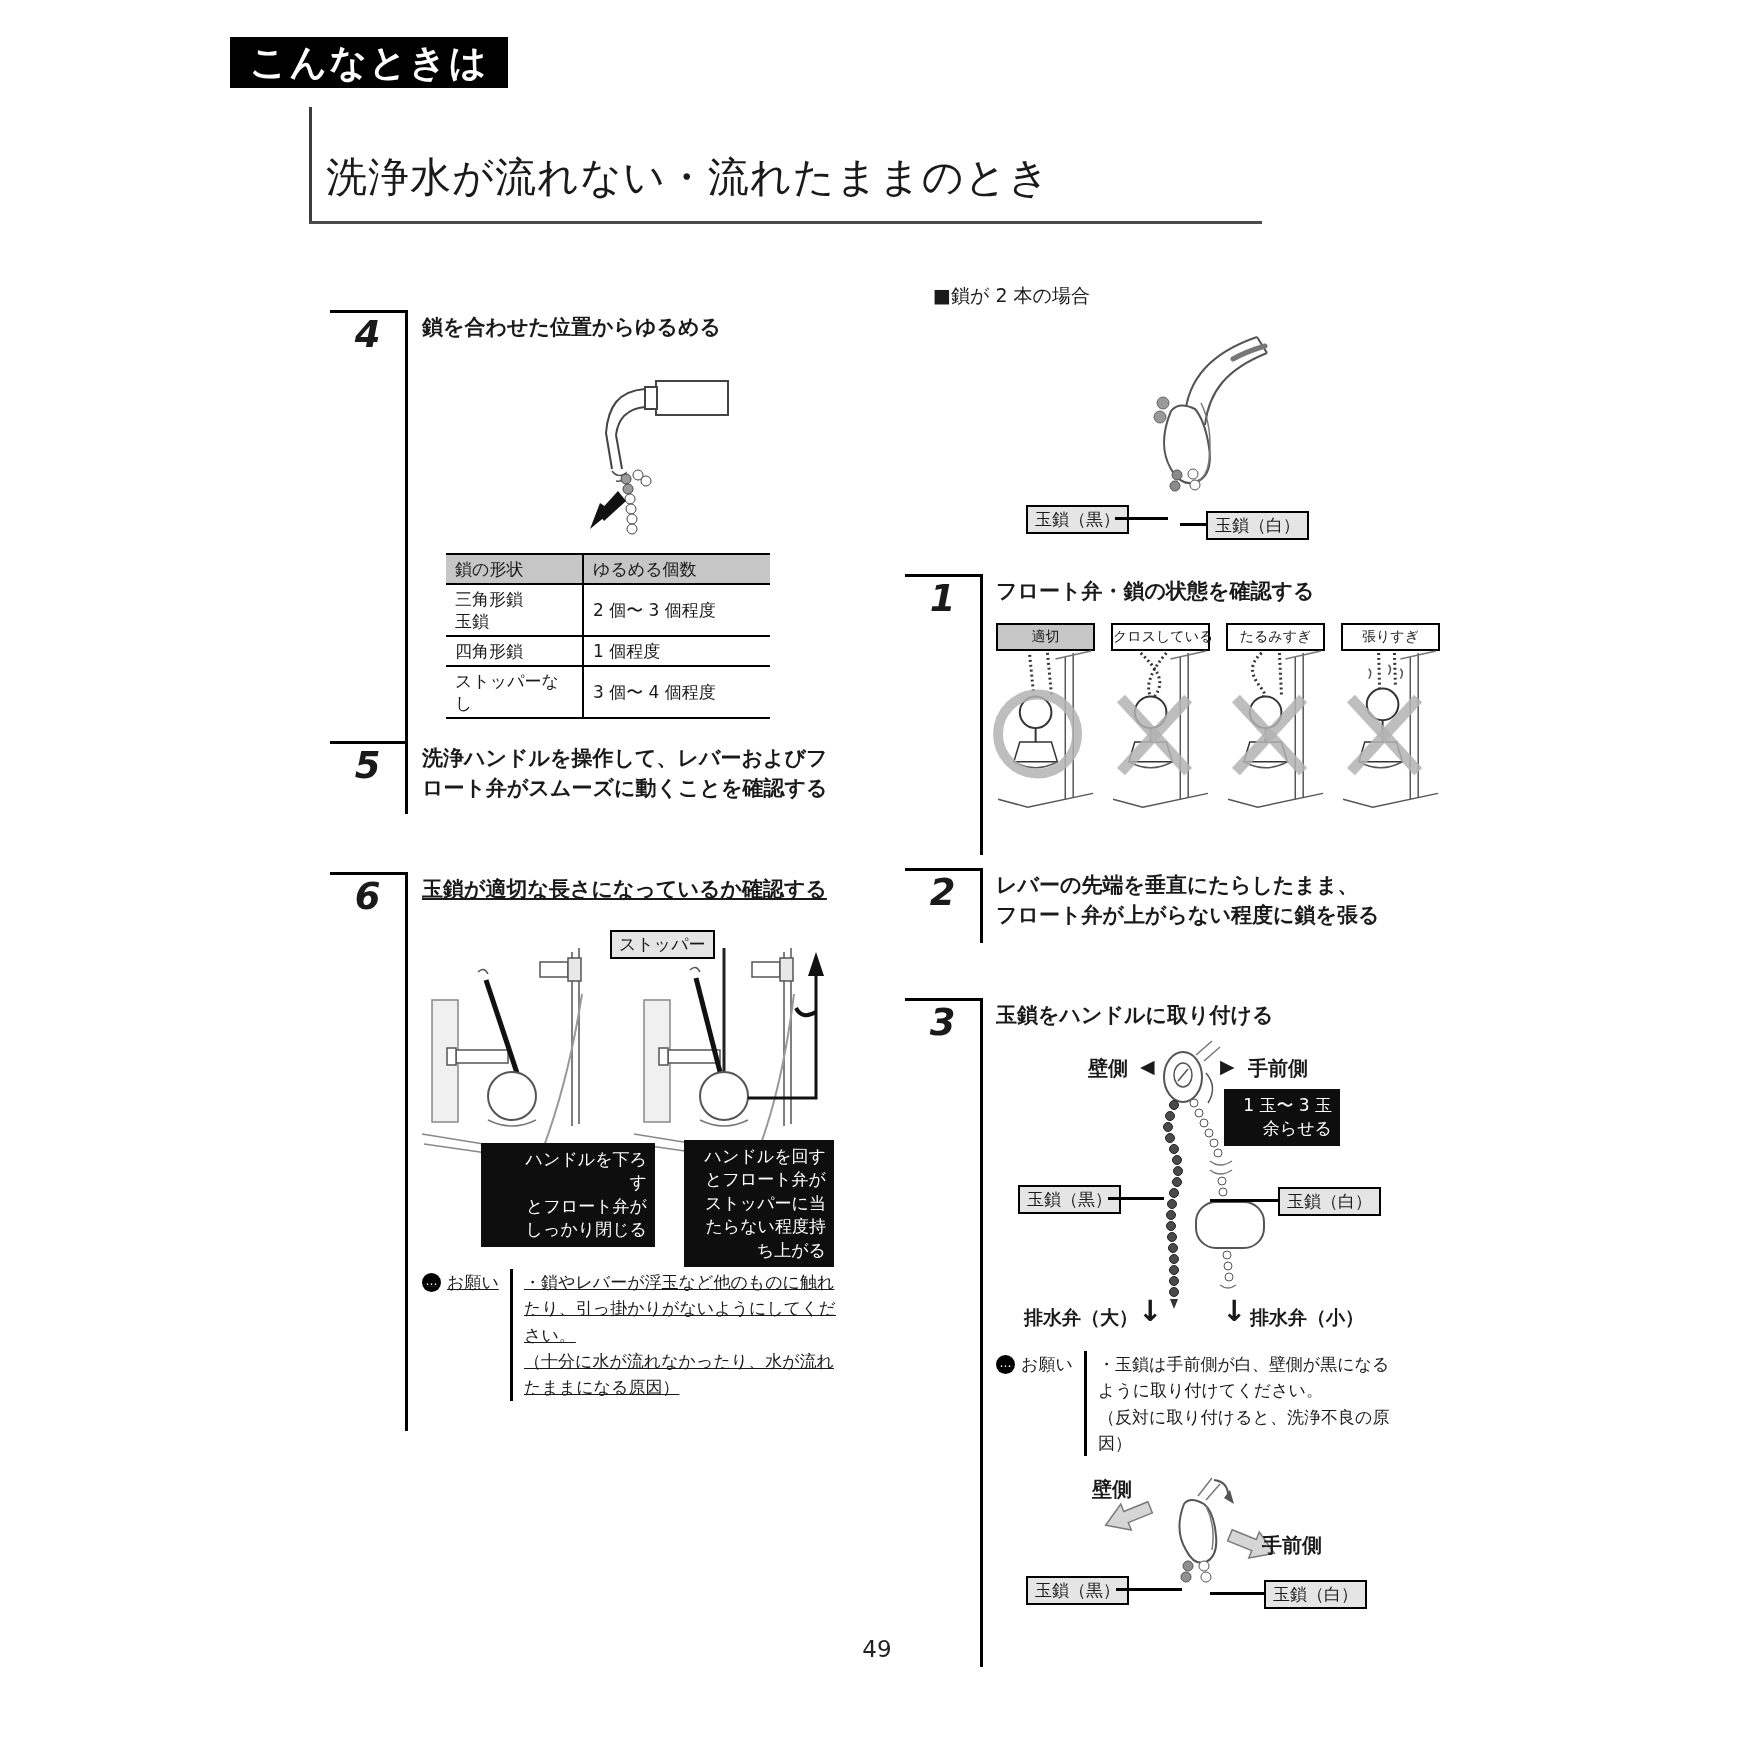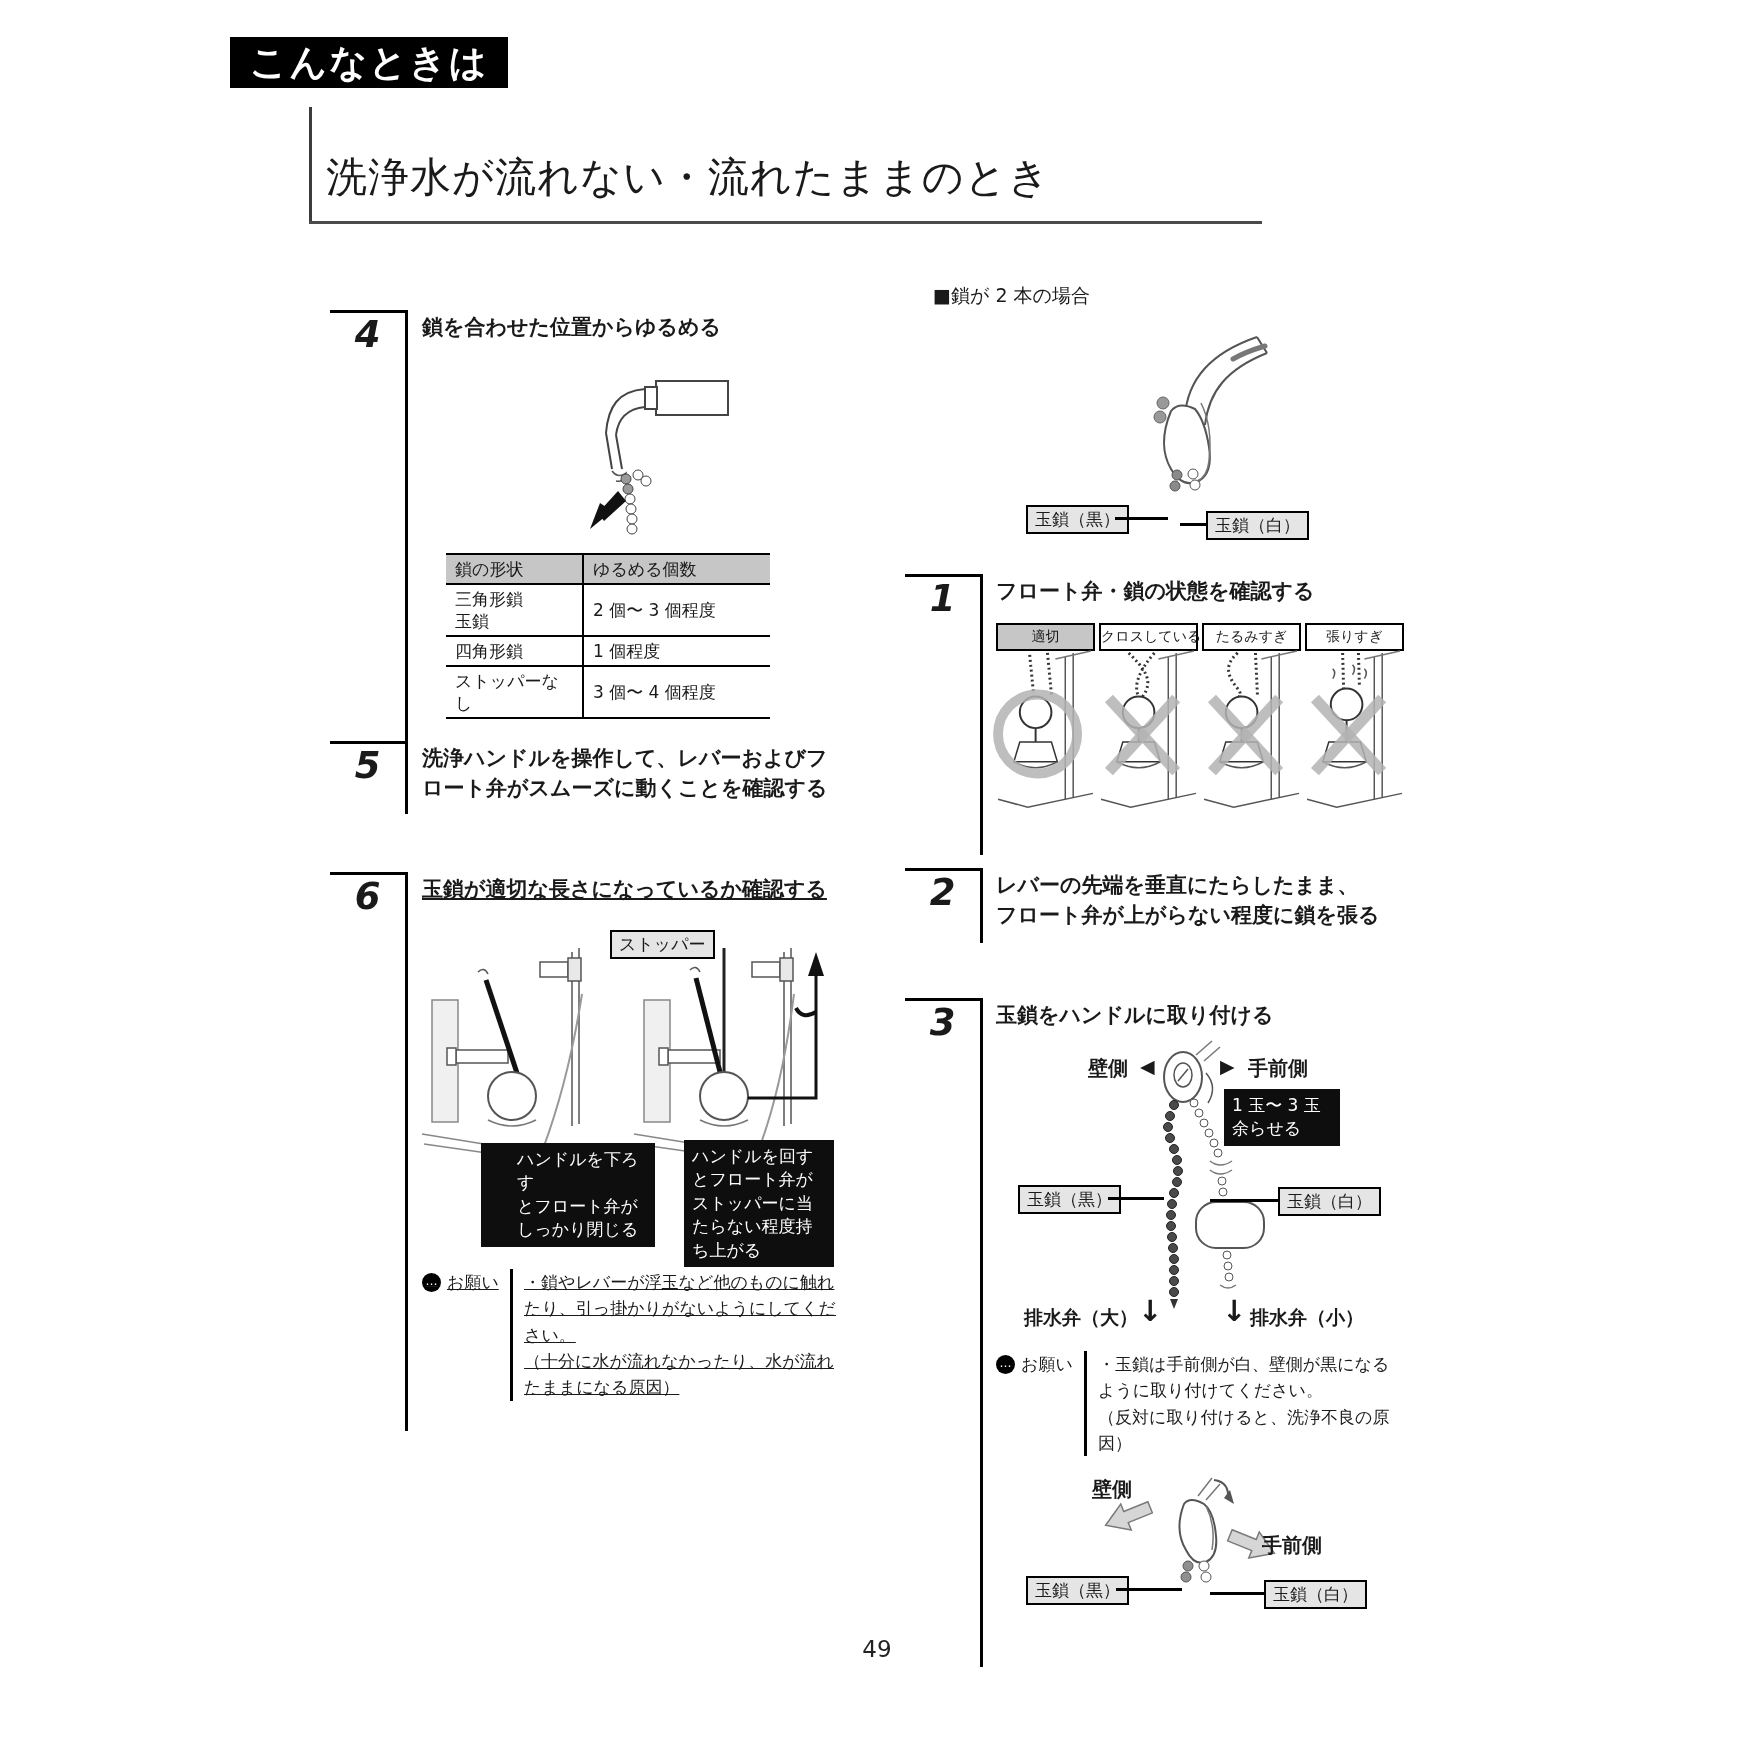--- a/index.html
+++ b/index.html
@@ -23,36 +23,36 @@
 
   
   .spec-table{border-collapse:collapse;font-size:17px;margin:14px 0 0 24px;}
   .spec-table th,.spec-table td{border-top:2px solid #000;border-bottom:2px solid #000;
       padding:3px 9px;text-align:left;font-weight:normal;vertical-align:middle;white-space:pre-line;line-height:1.3;}
   .spec-table th{background:#c6c6c6;margin-top:12px;}
   .spec-table .c1{width:118px;}
   .spec-table .c2{width:168px;border-left:2px solid #000;}
 
   
-  .blackbox{background:#0e0e0e;color:#fff;font-size:17px;line-height:1.38;padding:5px 8px;white-space:pre-line;}
+  .blackbox{background:#0e0e0e;color:#fff;font-size:17px;line-height:1.38;padding:5px 8px;white-space:pre-line;text-align:right;}
 
   
   .note{display:flex;font-size:17px;line-height:1.55;align-items:stretch;}
   .note-head{flex:0 0 88px;display:flex;gap:6px;align-items:flex-start;}
   .dots-icon{width:19px;height:19px;border-radius:50%;background:#000;color:#fff;font-size:12px;
              line-height:17px;text-align:center;margin-top:4px;flex:0 0 19px;}
   .note-divider{width:3px;background:#000;margin-right:11px;}
   .note-text{white-space:pre-line;flex:1;}
 
   
   .lbox{position:absolute;border:2px solid #000;background:#e5e5e5;font-size:17px;padding:1px 7px;white-space:nowrap;}
   .lline{position:absolute;height:3px;background:#000;}
 
   
-  .panels{display:flex;gap:4px;margin-top:16px;}
+  .panels{display:flex;gap:16px;margin-top:16px;}
   .panel{width:99px;}
   .panel .plabel{border:2px solid #000;font-size:14px;text-align:center;padding:3px 0;white-space:nowrap;}
   .panel.ok .plabel{background:#c6c6c6;}
   .panel svg{display:block;}
 
   .bold20{font-weight:bold;font-size:20px;white-space:nowrap;}
   .tri{font-size:19px;line-height:1;}
   .bdown{font-weight:bold;font-size:29px;line-height:1;}
   .pageno{left:0;top:1636px;width:1754px;text-align:center;font-size:23px;color:#222;}
   svg{overflow:visible;}

